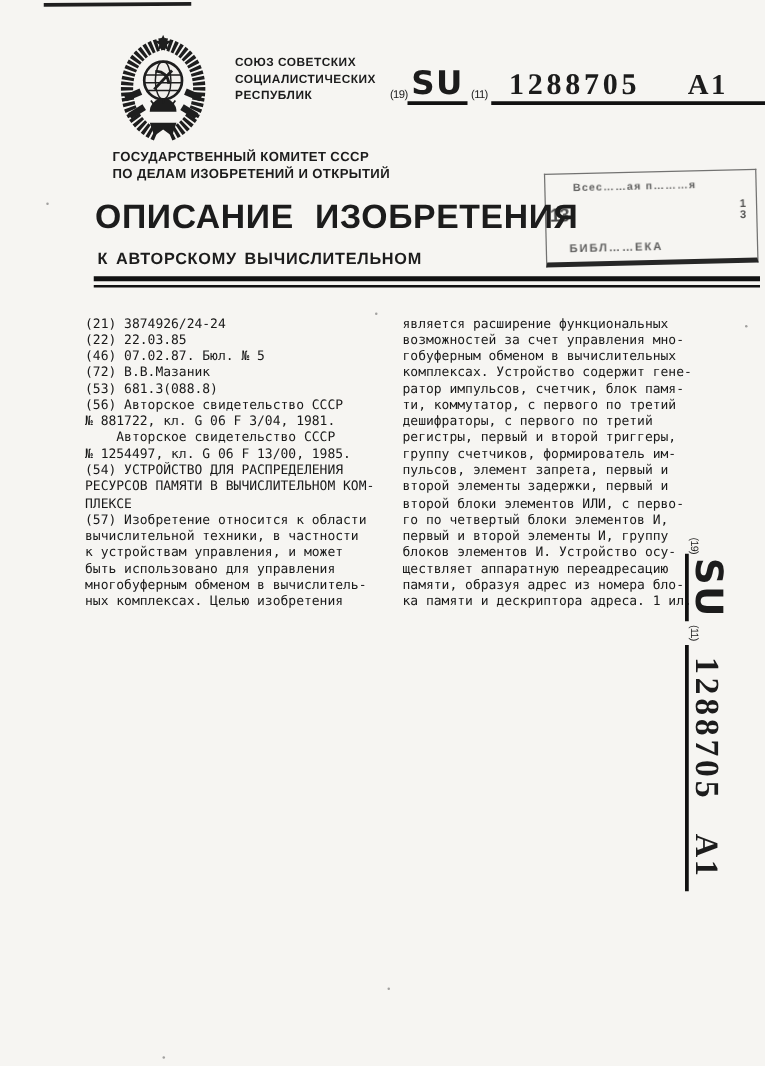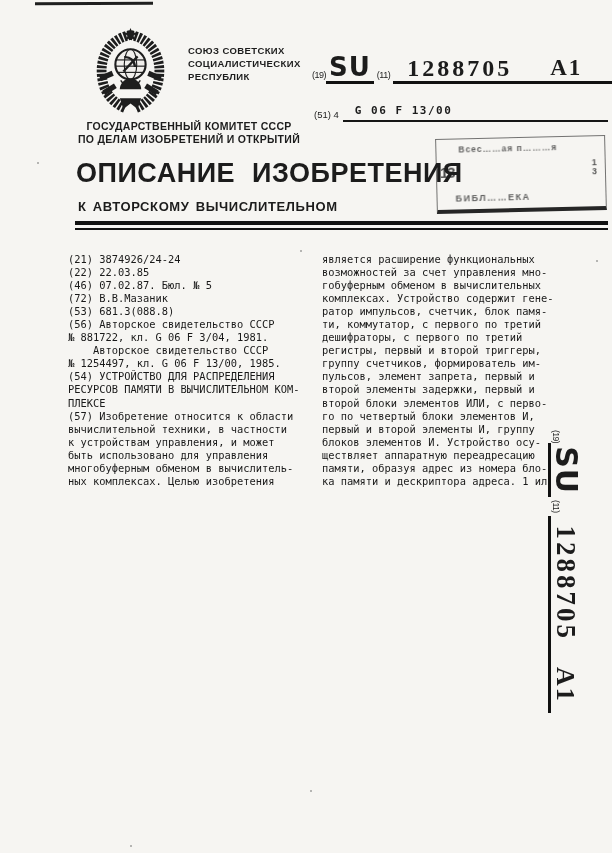--- a/index.html
+++ b/index.html
@@ -10,21 +10,21 @@
     font-family:"Liberation Sans", sans-serif;
     color:#1c1c1c;
     overflow:hidden;
   }
   
   .scan-line{position:absolute;left:35px;top:2px;width:118px;height:3px;background:#1f1f1f;transform:rotate(-.3deg);}
   .speck{position:absolute;width:2px;height:2px;background:#4c4c4c;border-radius:50%;opacity:.5;}
   
   .emblem{position:absolute;left:84px;top:27px;width:93px;height:89px;}
   .union{position:absolute;left:188px;top:44px;font-size:9.5px;font-weight:700;line-height:13px;letter-spacing:.4px;white-space:pre;}
-  .committee{position:absolute;left:78px;top:120px;font-size:10.5px;font-weight:700;line-height:12.5px;letter-spacing:.3px;white-space:pre;text-align:center;}
+  .committee{position:absolute;left:90px;top:120px;font-size:10.5px;font-weight:700;line-height:12.5px;letter-spacing:.3px;white-space:pre;}
   .pub-row{position:absolute;left:312px;top:54px;width:296px;display:flex;align-items:flex-end;}
   .tiny-label{font-size:9px;font-weight:400;margin-bottom:4px;letter-spacing:-.5px;}
   .pub-su{font-size:26px;font-weight:800;font-family:"DejaVu Sans",sans-serif;line-height:26px;border-bottom:3px solid #111;padding:0 3px 1px 3px;letter-spacing:1px;}
   .pub-numgrp{flex:1;display:flex;align-items:flex-end;border-bottom:3px solid #111;margin-left:3px;padding:0 0 1px 14px;}
   .pub-number{font-family:"Liberation Serif",serif;font-size:24px;font-weight:700;line-height:24px;letter-spacing:3px;}
   .pub-kind{font-family:"Liberation Serif",serif;font-size:23px;font-weight:700;line-height:24px;margin-left:38px;margin-right:32px;letter-spacing:2px;}
   .ipc-row{position:absolute;left:314px;top:100px;width:294px;display:flex;align-items:flex-end;}
   .ipc-label{font-size:9.5px;margin-bottom:2px;white-space:nowrap;}
   .ipc-line{flex:1;border-bottom:2.5px solid #161616;margin-left:4px;padding:0 0 2px 12px;}
   .ipc-code{font-family:"DejaVu Sans Mono",monospace;font-size:11px;font-weight:700;letter-spacing:1.5px;}
@@ -103,26 +103,20 @@
   <div class="pub-row">
     <span class="tiny-label">(19)</span>
     <span class="pub-su">SU</span>
     <span class="tiny-label" style="margin-left:3px;">(11)</span>
     <span class="pub-numgrp">
       <span class="pub-number">1288705</span>
       <span class="pub-kind">A1</span>
     </span>
   </div>
 
-  <div class="ipc-row">
-    <span class="ipc-label">(51) 4</span>
-    <span class="ipc-line">
-      <span class="ipc-code">G 06 F 13/00</span>
-    </span>
-  </div>
 
   <div class="committee">ГОСУДАРСТВЕННЫЙ КОМИТЕТ СССР
 ПО ДЕЛАМ ИЗОБРЕТЕНИЙ И ОТКРЫТИЙ</div>
 
   <div class="stamp">
     <div class="stamp-inner">
       <div class="stamp-line1">Всес……ая  п………я</div>
       <div class="stamp-left-num">13</div>
       <div class="stamp-right-num">13</div>
       <div class="stamp-line2">БИБЛ……ЕКА</div>

